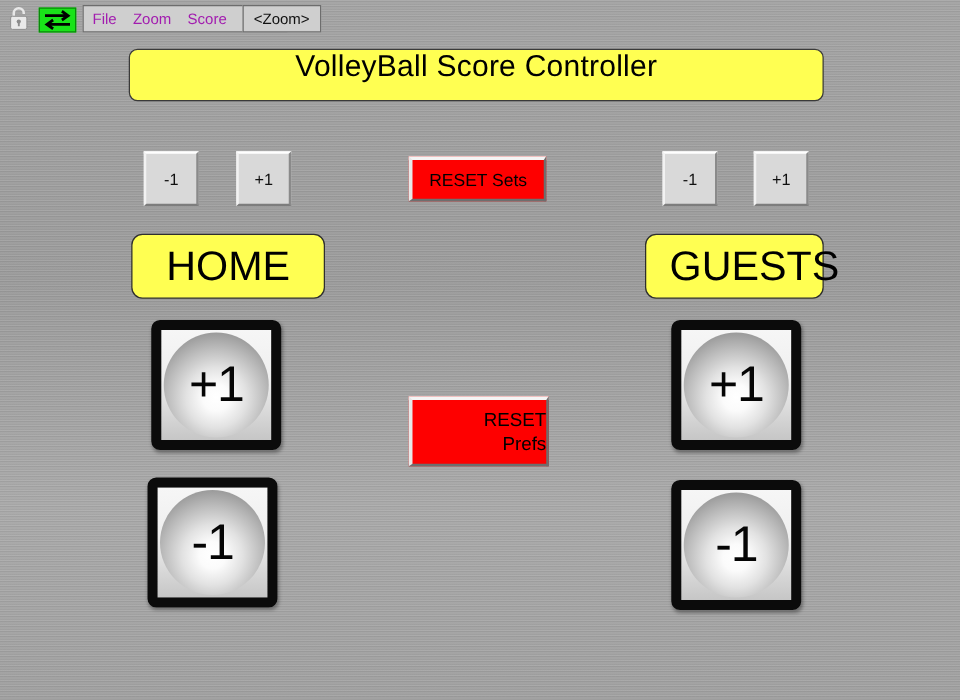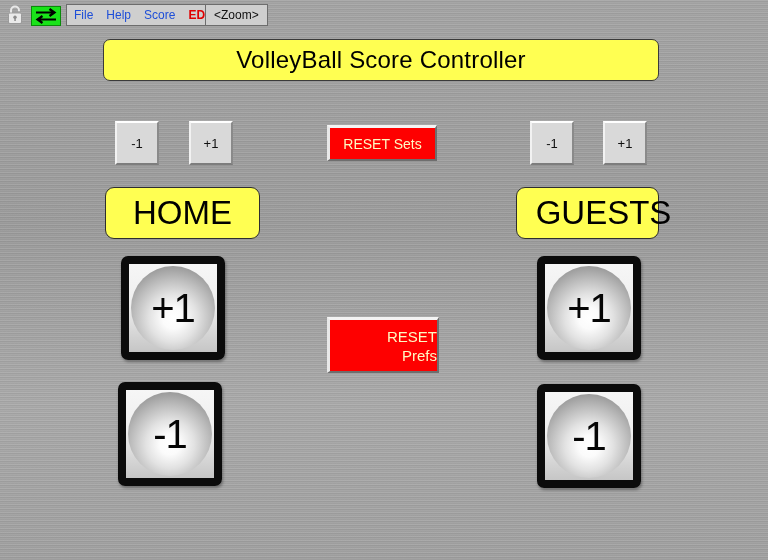--- a/index.html
+++ b/index.html
@@ -55,32 +55,32 @@
     background: #cfcfcf;
     border: 1px solid #6d6d6d;
     box-sizing: border-box;
     display: flex;
     align-items: center;
     padding: 0 7px;
     gap: 13px;
   }
   .menu-item {
     font-size: 12px;
-    color: #1d4ed8;
+    color: #a21caf;
     line-height: 20px;
     white-space: nowrap;
     cursor: default;
   }
   .menu-item.edit {
     color: #e00000;
     font-weight: bold;
   }
   #zoom-button {
     position: absolute;
-    left: 205px; top: 4px;
+    left: 194px; top: 4px;
     height: 22px;
     background: #cfcfcf;
     border: 1px solid #6d6d6d;
     box-sizing: border-box;
     display: flex;
     align-items: center;
     padding: 0 8px;
     font-size: 12px;
     color: #111;
     white-space: nowrap;
@@ -90,21 +90,21 @@
   
   #title-bar {
     position: absolute;
     left: 103px; top: 39px;
     width: 556px; height: 42px;
     background: #ffff52;
     border: 1px solid #3a3a3a;
     border-radius: 7px;
     box-sizing: border-box;
     display: flex;
-    align-items: center;
+    align-items: flex-start;
     justify-content: center;
   }
   #title-text {
     font-size: 24px;
     color: #000;
     letter-spacing: 0.2px;
     white-space: nowrap;
   }
 
   
@@ -135,21 +135,21 @@
     background: #fe0000;
     border-top: 3px solid #f4f4f4;
     border-left: 3px solid #e8e8e8;
     border-right: 2px solid #6e6e6e;
     border-bottom: 2px solid #6e6e6e;
     box-sizing: border-box;
     display: flex;
     flex-direction: column;
     align-items: center;
     justify-content: center;
-    color: #fef9c3;
+    color: #000000;
     text-align: center;
     cursor: default;
   }
   #reset-sets-btn {
     left: 327px; top: 125px;
     width: 110px; height: 36px;
     font-size: 14px;
   }
   #reset-scores-btn {
     left: 327px; top: 317px;
@@ -228,21 +228,21 @@
 
   <span id="swap-icon">
     <svg width="28" height="18" viewBox="0 0 28 18">
       <path d="M4 5.5 H22 M17.5 2 L22.5 5.5 L17.5 9" fill="none" stroke="#000" stroke-width="2.2"></path>
       <path d="M24 12.5 H6 M10.5 9 L5.5 12.5 L10.5 16" fill="none" stroke="#000" stroke-width="2.2"></path>
     </svg>
   </span>
 
   <div id="menu-panel">
     <span class="menu-item">File</span>
-    <span class="menu-item">Help</span>
+    <span class="menu-item">Zoom</span>
     <span class="menu-item">Score</span>
     <span class="menu-item edit">EDIT</span>
   </div>
 
   <div id="zoom-button">&lt;Zoom&gt;</div>
 </div>
 
 <div id="title-bar">
   <span id="title-text">VolleyBall Score Controller</span>
 </div>

